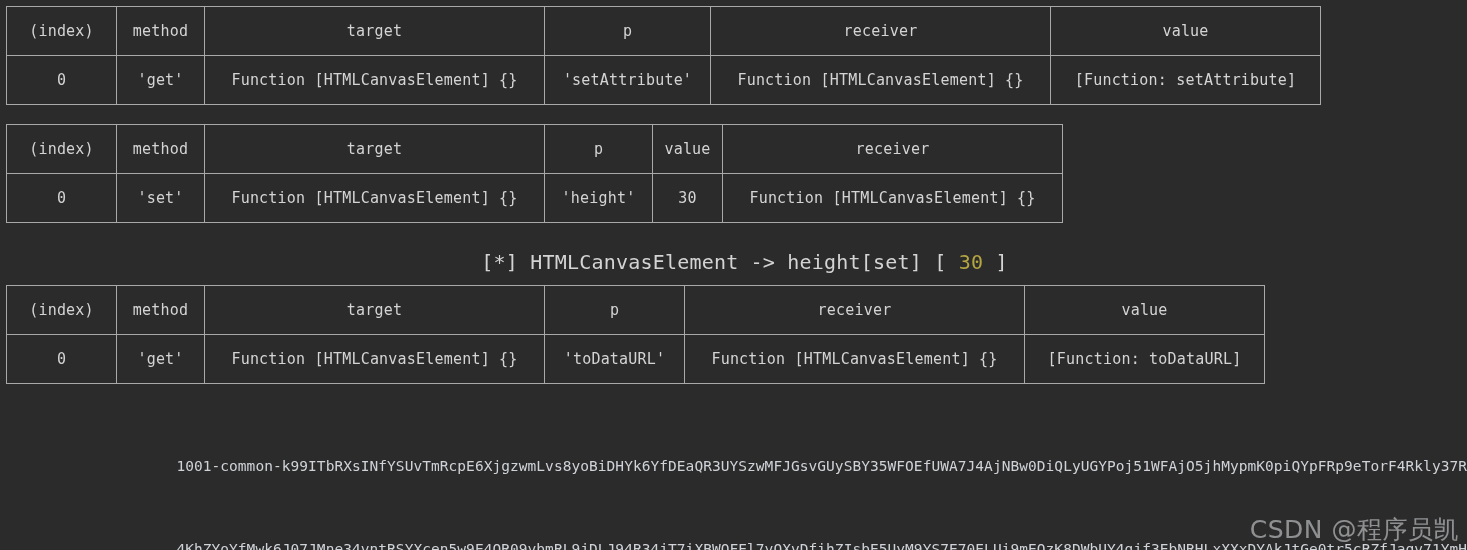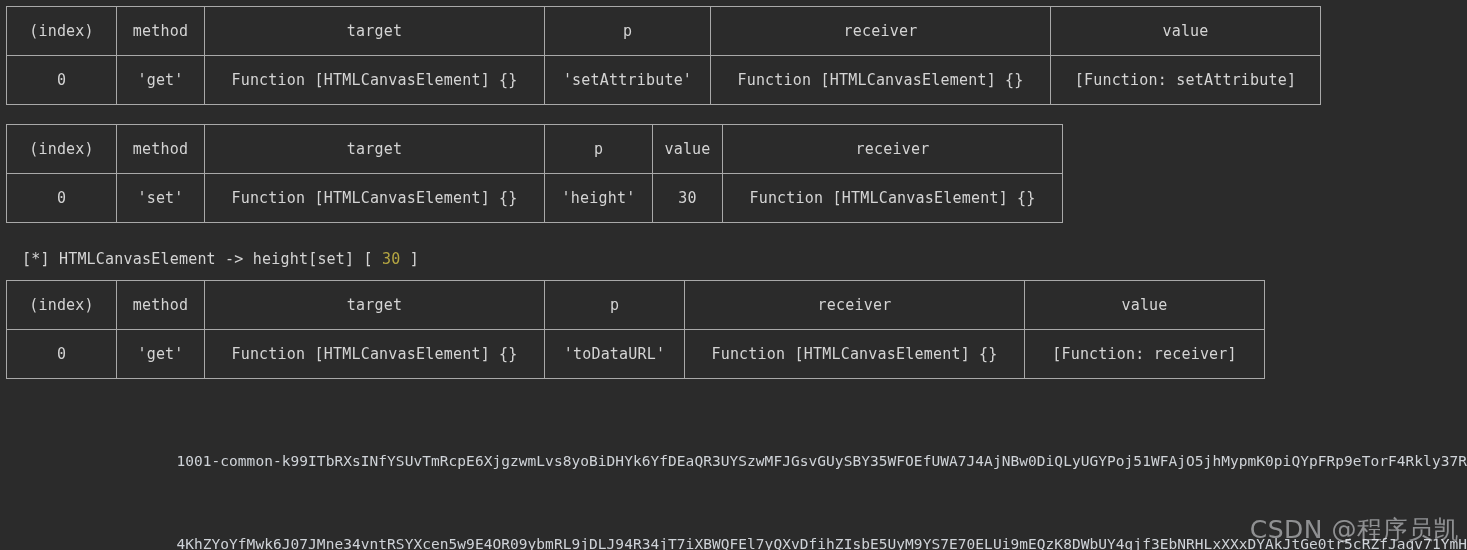--- a/index.html
+++ b/index.html
@@ -61,27 +61,28 @@
 
   
   .tok-str   { color: #6a9955; }
   .tok-num   { color: #b5a642; }
   .tok-fn    { color: #29b5b5; }
   .tok-plain { color: #d4d4d4; }
   .tok-dim   { color: #c8c8c8; }
 
   
   .logline {
-    font-size: 15px;
+    font-size: 20px;
     line-height: 1;
     color: #d4d4d4;
     margin: 0 0 0 22px;
     padding: 10px 0 13px 0;
     white-space: pre;
     letter-spacing: 0.2px;
+    text-align: center;
   }
 
   
   .blob {
     margin: 14px 0 0 2px;
     font-size: 14.5px;
     line-height: 27.5px;
     color: #cfd3d8;
     white-space: pre;
     letter-spacing: 0.05px;
@@ -219,21 +220,21 @@
           <th>value</th>
         </tr>
       </thead>
       <tbody>
         <tr>
           <td class="tok-plain">0</td>
           <td class="tok-str">'get'</td>
           <td class="tok-dim">Function [HTMLCanvasElement] {}</td>
           <td class="tok-str">'toDataURL'</td>
           <td class="tok-dim">Function [HTMLCanvasElement] {}</td>
-          <td class="tok-fn">[Function: receiver]</td>
+          <td class="tok-fn">[Function: toDataURL]</td>
         </tr>
       </tbody>
     </table>
   </div>
 
   <div class="blob">
     <span class="brow">1001-common-k99ITbRXsINfYSUvTmRcpE6XjgzwmLvs8yoBiDHYk6YfDEaQR3UYSzwMFJGsvGUySBY35WFOEfUWA7J4AjNBw0DiQLyUGYPoj51WFAjO5jhMypmK0piQYpFRp9eTorF4Rkly37R</span>
     <span class="brow">4KhZYoYfMwk6J07JMne34vntRSYXcen5w9E4OR09ybmRL9jDLJ94R34jT7iXBWQFEl7yQXvDfihZIsbE5UyM9YS7E70ELUi9mEQzK8DWbUY4gjf3EbNRHLxXXxDYAkJtGe0tr5cRZfJaqv71YmH</span>
     
     

